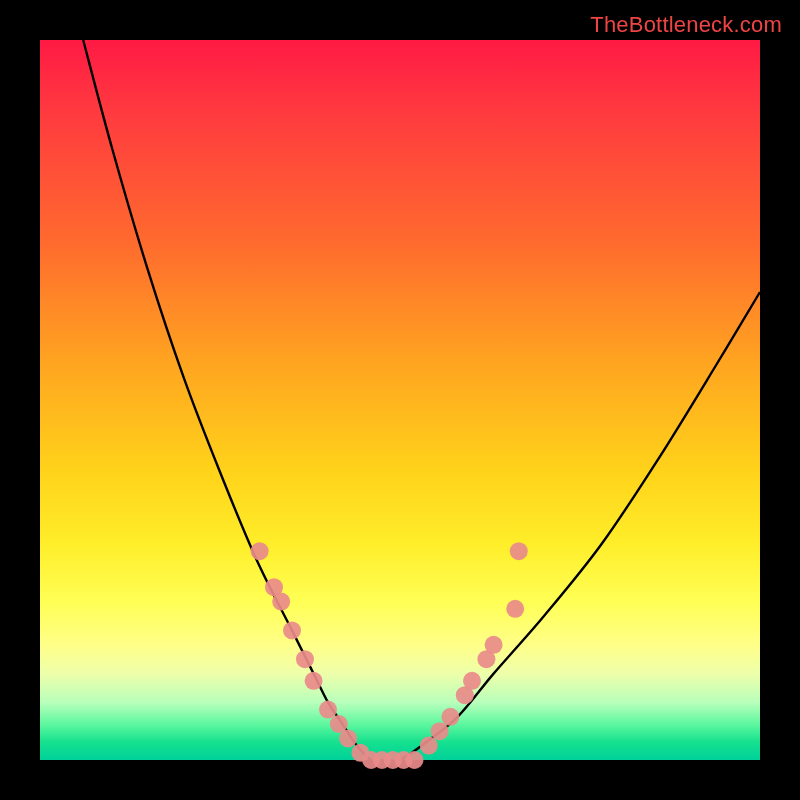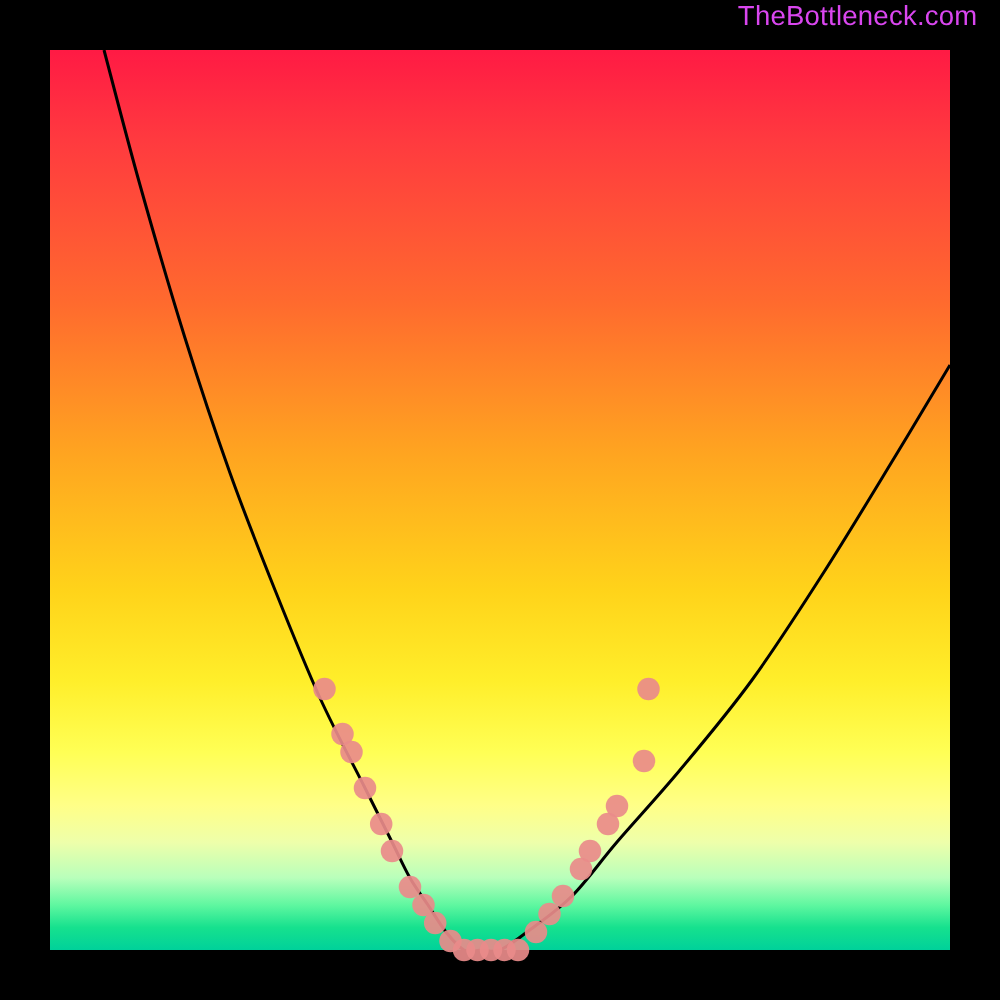--- a/index.html
+++ b/index.html
@@ -34,23 +34,23 @@
       #ffff88 84%,
       #eeffaa 88%,
       #b8ffbb 92%,
       #5ff7a0 95%,
       #16e18e 97.5%,
       #00d19a 100%
     );
   }
   .watermark {
     position: absolute;
-    top: 0;
+    top: 12px;
     right: 18px;
-    color: #d946ef;
+    color: #ef4444;
     font-size: 22px;
     letter-spacing: 0.2px;
     user-select: none;
     margin-left: 48px;
   }
   svg.curve {
     position: absolute;
     left: 0; top: 0;
     width: 720px;
     height: 720px;

